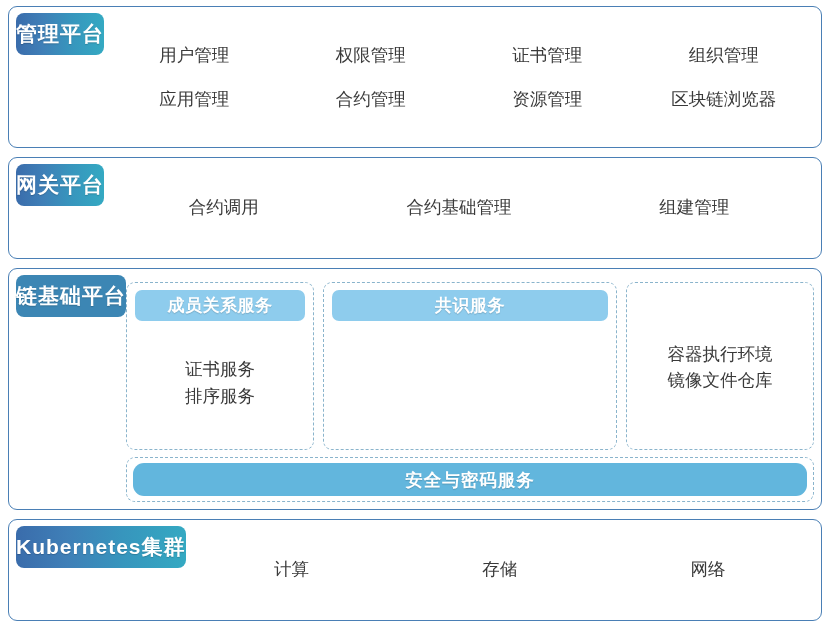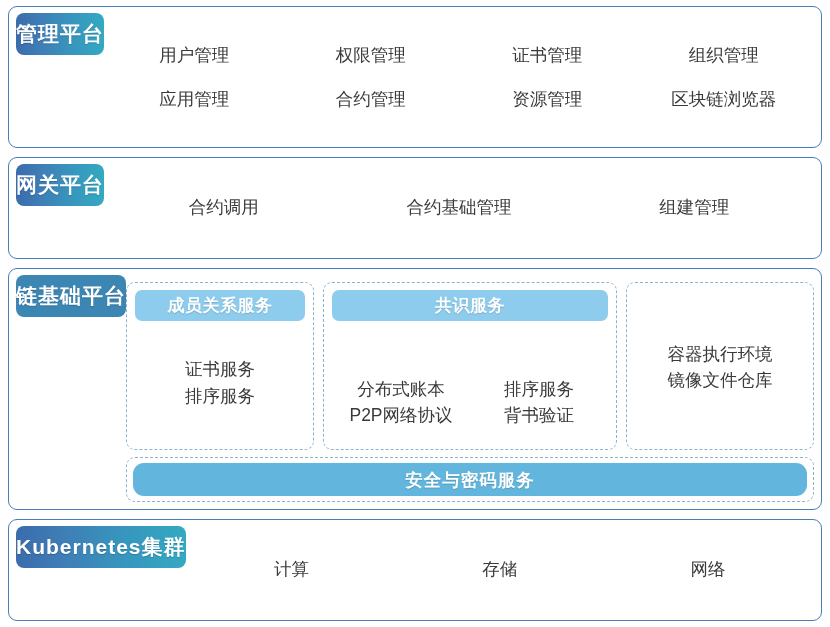--- a/index.html
+++ b/index.html
@@ -211,30 +211,20 @@
           <div class="group-body">
             <div class="col">
               <span class="item">证书服务</span>
               <span class="item">排序服务</span>
             </div>
           </div>
         </div>
 
         <div class="group group-consensus">
           <div class="sub-header">共识服务</div>
-          <div class="group-body">
-            <div class="col">
-              <span class="item">分布式账本</span>
-              <span class="item">P2P网络协议</span>
-            </div>
-            <div class="col">
-              <span class="item">排序服务</span>
-              <span class="item">背书验证</span>
-            </div>
-          </div>
         </div>
 
         <div class="group group-chaincode">
           <div class="group-body">
             <div class="col">
               <span class="item">容器执行环境</span>
               <span class="item">镜像文件仓库</span>
             </div>
           </div>
         </div>

